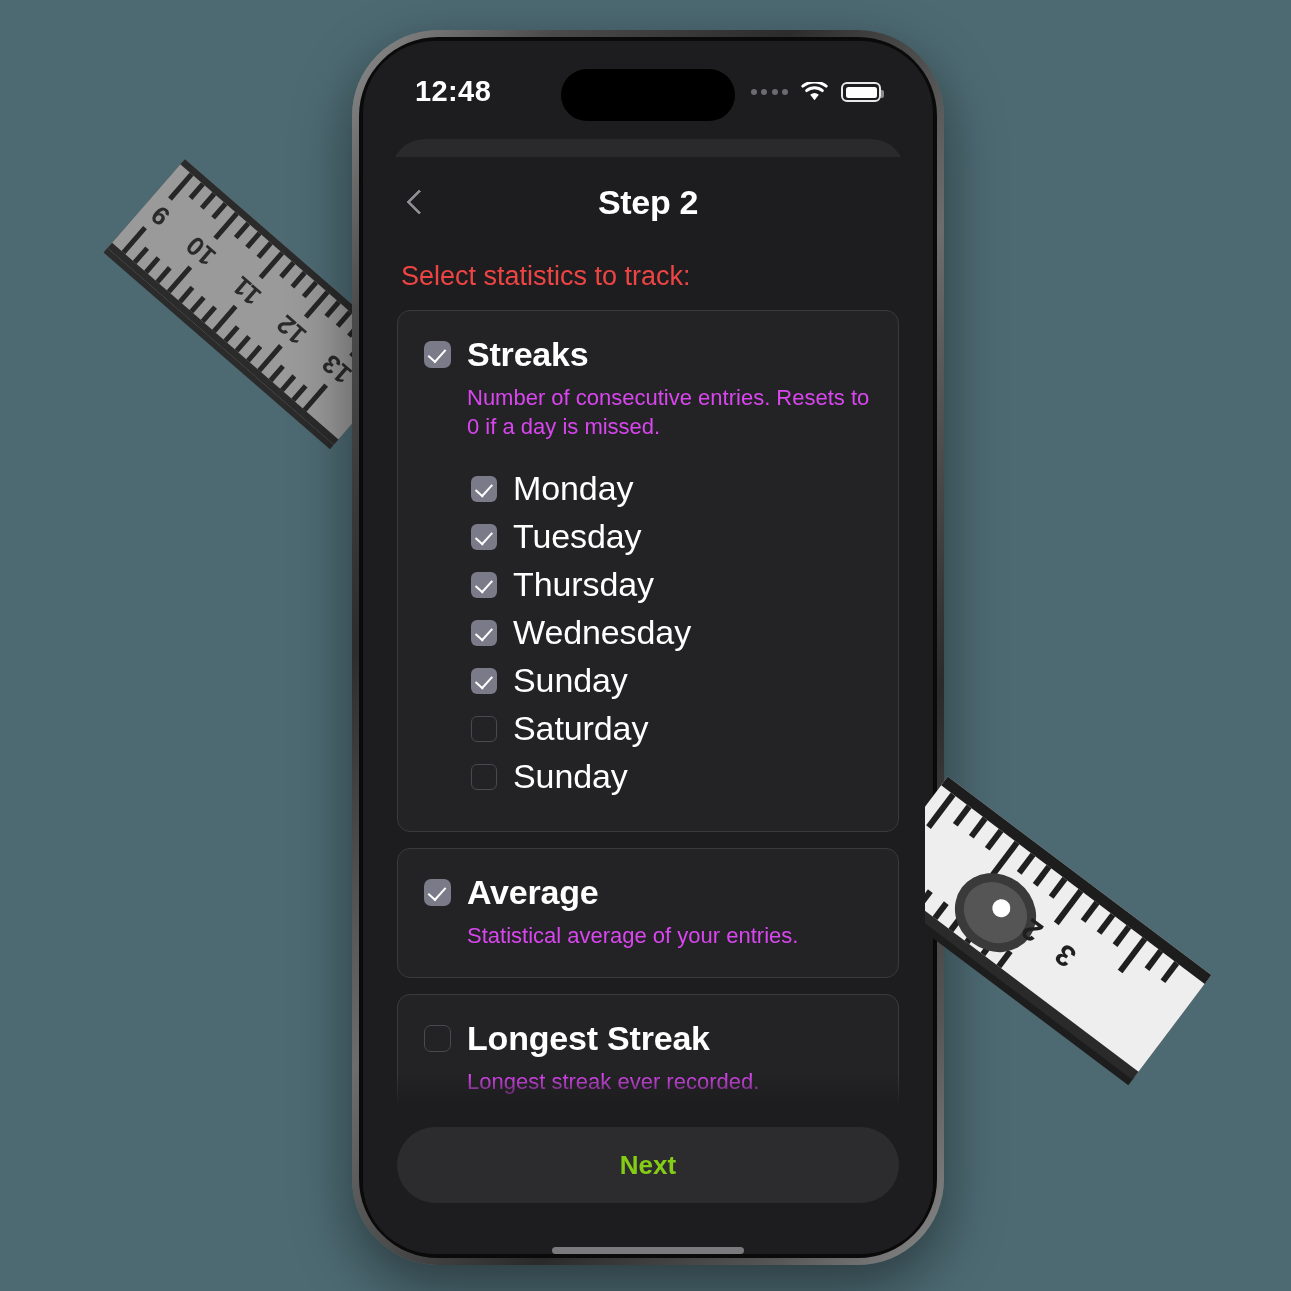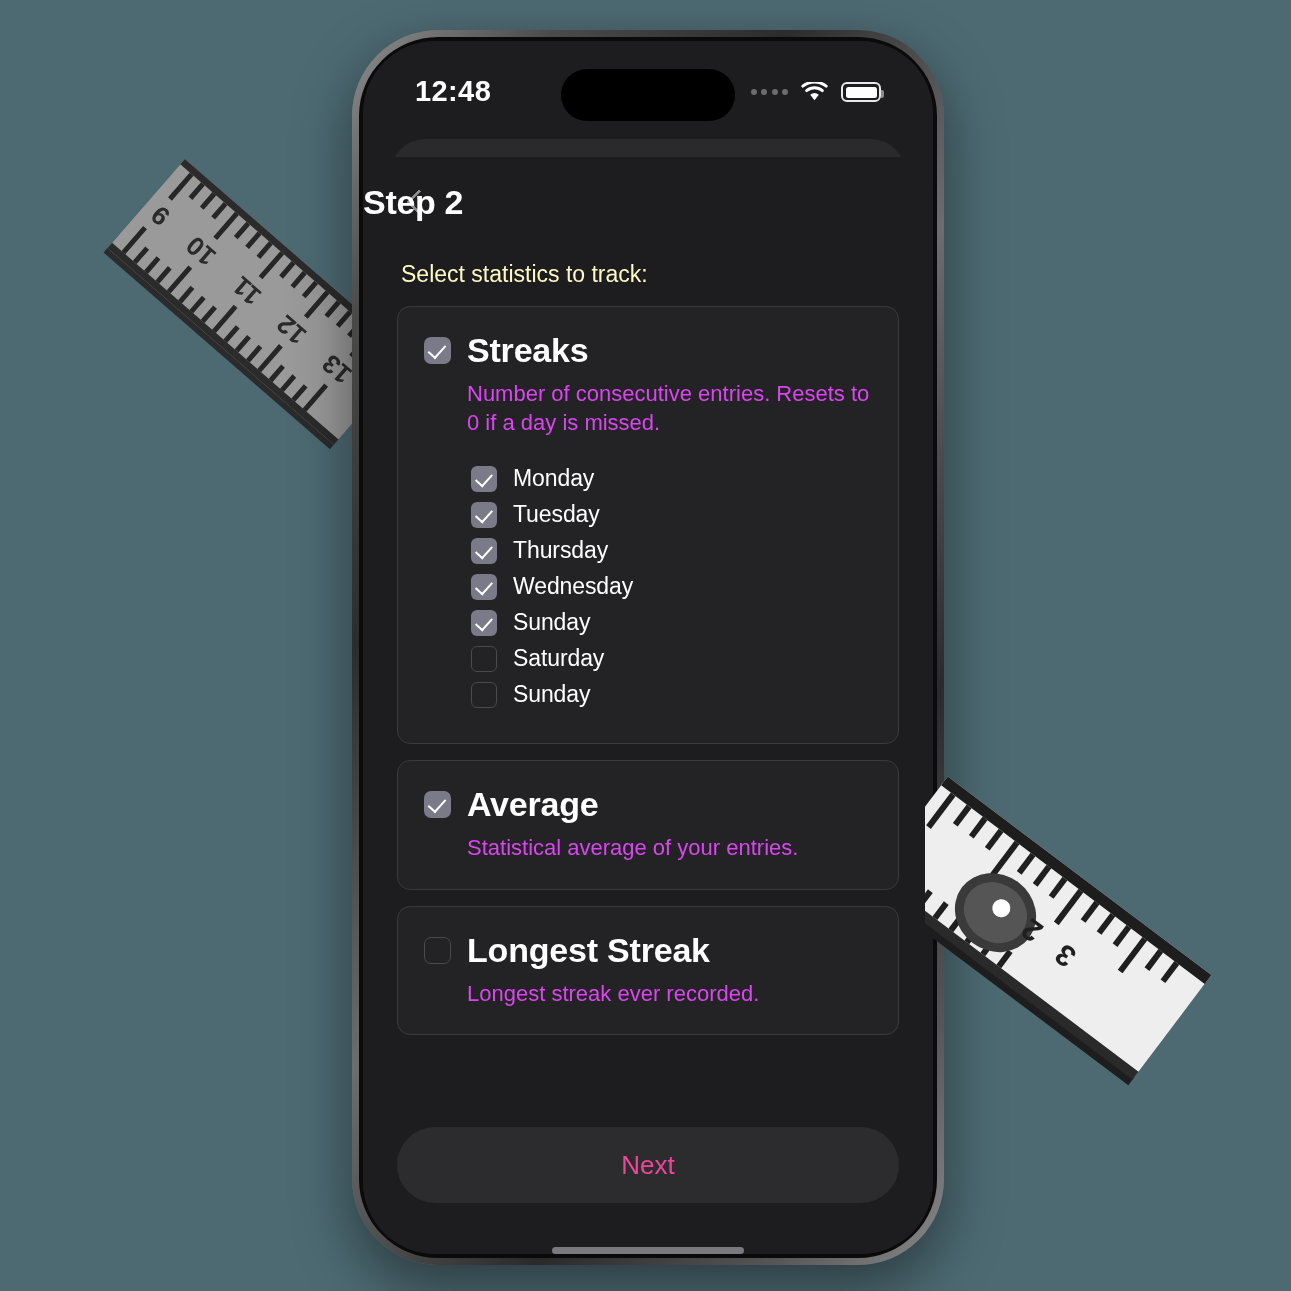--- a/index.html
+++ b/index.html
@@ -77,32 +77,32 @@
     position:relative; height:90px; flex:0 0 auto;
     display:flex; align-items:center; padding:0 34px;
   }
   .back-btn {
     width:44px; height:48px; display:flex; align-items:center; justify-content:center;
     cursor:pointer;
   }
   .chev { width:18px; height:18px; border-left:3.5px solid #8e8e93; border-bottom:3.5px solid #8e8e93;
           transform:rotate(45deg); border-radius:1px; }
   .nav-title {
-    position:absolute; left:0; right:0; text-align:left;
+    position:absolute; left:0; right:0; text-align:center;
     color:#fff; font-size:34px; font-weight:700; letter-spacing:-.3px; pointer-events:none;
   }
 
   
   .scroll-area {
     flex:1 1 auto; position:relative; overflow:hidden;
     padding:0 34px;
     -webkit-mask-image:linear-gradient(to bottom,#000 0,#000 calc(100% - 32px),transparent 100%);
     mask-image:linear-gradient(to bottom,#000 0,#000 calc(100% - 32px),transparent 100%);
   }
-  .section-label { color:#fef9c3; font-size:23px; margin:14px 0 18px 4px; }
+  .section-label { color:#ef4444; font-size:27px; margin:14px 0 18px 4px; }
 
   .card {
     background:#232325; border:1px solid #3a3a3c; border-radius:13px;
     padding:24px 26px 26px 26px; margin-bottom:16px;
   }
 
   .row { display:flex; align-items:center; gap:16px; }
 
   .cb { flex:0 0 auto; width:27px; height:27px; border-radius:7px; position:relative; cursor:pointer; }
   .cb.on { background:#7a7a88; }
@@ -117,27 +117,27 @@
 
   .days { margin:28px 0 0 47px; }
   .day-row { display:flex; align-items:center; gap:16px; margin-bottom:9px; }
   .day-cb { width:26px; height:26px; border-radius:6px; position:relative; cursor:pointer; }
   .day-cb.on { background:#7a7a88; }
   .day-cb.off { background:#232325; border:1.5px solid #4a4a4e; }
   .day-cb.on::after{
     content:""; position:absolute; left:8px; top:4px; width:7.5px; height:14px;
     border-right:2.5px solid #fff; border-bottom:2.5px solid #fff; transform:rotate(42deg);
   }
-  .day-label { color:#fff; font-size:23px; letter-spacing:-.1px; }
+  .day-label { color:#fff; font-size:34px; letter-spacing:-.1px; }
 
   
   .footer { flex:0 0 auto; padding:20px 34px 0 34px; background:#1d1d1f; }
   .next-btn {
     width:100%; height:76px; border-radius:38px; background:#2c2c2e;
-    color:#ec4899; font-size:26px; font-weight:400; border:none; cursor:pointer;
+    color:#84cc16; font-size:26px; font-weight:700; border:none; cursor:pointer;
     display:flex; align-items:center; justify-content:center;
     font-family:"Liberation Sans", sans-serif;
     text-align:right;
   }
   .home-ind {
     width:192px; height:7px; border-radius:4px; background:#79797e;
     margin:44px auto 0 auto;
   }
 </style>
 </head>

